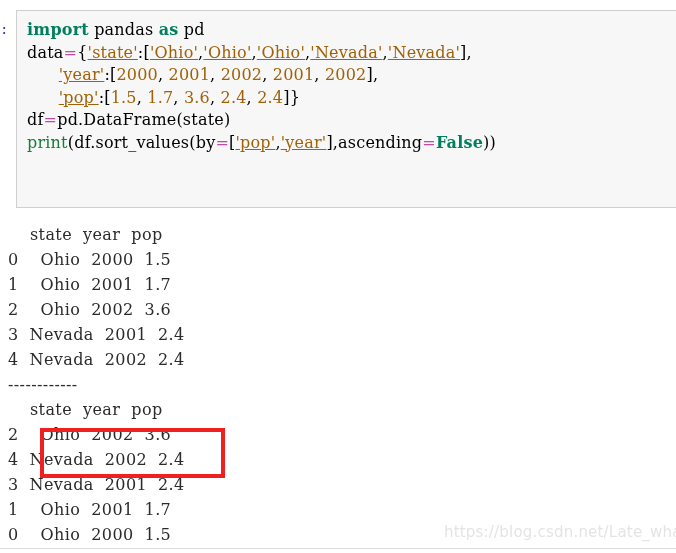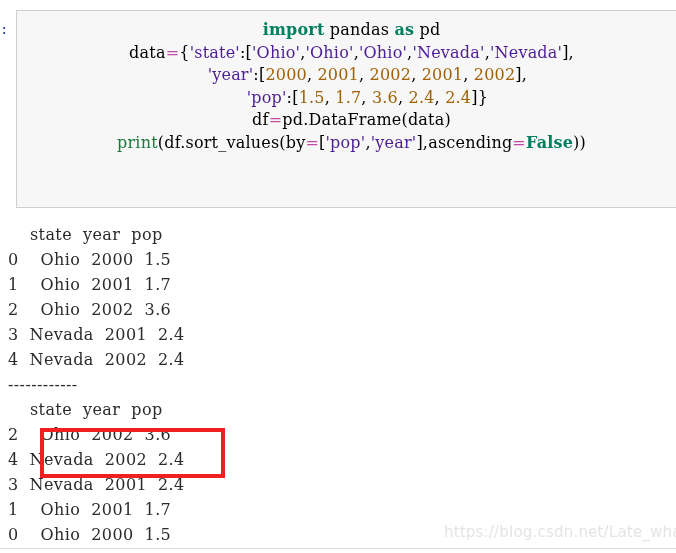--- a/index.html
+++ b/index.html
@@ -35,33 +35,32 @@
     position: absolute;
     left: 16px;
     top: 10px;
     width: 660px;
     height: 198px;
     box-sizing: border-box;
     background: #f7f7f7;
     border: 1px solid #cfcfcf;
     border-right: none;
     padding: 8px 0 6px 10px;
-    text-align: center;
   }
   .code-line {
     font-family: "DejaVu Serif", "Liberation Serif", serif;
     font-size: 16px;
     line-height: 22.5px;
     color: #000000;
     white-space: pre;
     letter-spacing: 0.2px;
   }
   .kw      { color: #007f5f; font-weight: bold; }   
   .fn      { color: #1a7a3c; }                      
-  .str     { color: #4c1d95; }                      
+  .str     { color: #a16207; text-decoration: underline; }                      
   .num     { color: #a16207; }                      
   .op      { color: #c34aa5; }                      
   .plain   { color: #000000; }
 
   
   #output-area {
     position: absolute;
     left: 0px;
     top: 222px;
     width: 676px;
@@ -114,21 +113,21 @@
 <body>
 
 <div id="prompt-marker">:</div>
 
 <div id="code-cell">
   <div id="code-lines">
       <div class="code-line"><span class="kw">import</span><span class="plain"> pandas </span><span class="kw">as</span><span class="plain"> pd</span></div>
       <div class="code-line"><span class="plain">data</span><span class="op">=</span><span class="plain">{</span><span class="str">'state'</span><span class="plain">:[</span><span class="str">'Ohio'</span><span class="plain">,</span><span class="str">'Ohio'</span><span class="plain">,</span><span class="str">'Ohio'</span><span class="plain">,</span><span class="str">'Nevada'</span><span class="plain">,</span><span class="str">'Nevada'</span><span class="plain">],</span></div>
       <div class="code-line"><span class="plain">      </span><span class="str">'year'</span><span class="plain">:[</span><span class="num">2000</span><span class="plain">, </span><span class="num">2001</span><span class="plain">, </span><span class="num">2002</span><span class="plain">, </span><span class="num">2001</span><span class="plain">, </span><span class="num">2002</span><span class="plain">],</span></div>
       <div class="code-line"><span class="plain">      </span><span class="str">'pop'</span><span class="plain">:[</span><span class="num">1.5</span><span class="plain">, </span><span class="num">1.7</span><span class="plain">, </span><span class="num">3.6</span><span class="plain">, </span><span class="num">2.4</span><span class="plain">, </span><span class="num">2.4</span><span class="plain">]}</span></div>
-      <div class="code-line"><span class="plain">df</span><span class="op">=</span><span class="plain">pd.DataFrame(data)</span></div>
+      <div class="code-line"><span class="plain">df</span><span class="op">=</span><span class="plain">pd.DataFrame(state)</span></div>
       <div class="code-line"><span class="fn">print</span><span class="plain">(df.sort_values(by</span><span class="op">=</span><span class="plain">[</span><span class="str">'pop'</span><span class="plain">,</span><span class="str">'year'</span><span class="plain">],ascending</span><span class="op">=</span><span class="kw">False</span><span class="plain">))</span></div>
     </div>
 </div>
 
 <div id="output-area">
     <div class="out-line">    state  year  pop</div>
     <div class="out-line">0    Ohio  2000  1.5</div>
     <div class="out-line">1    Ohio  2001  1.7</div>
     <div class="out-line">2    Ohio  2002  3.6</div>
     <div class="out-line">3  Nevada  2001  2.4</div>

